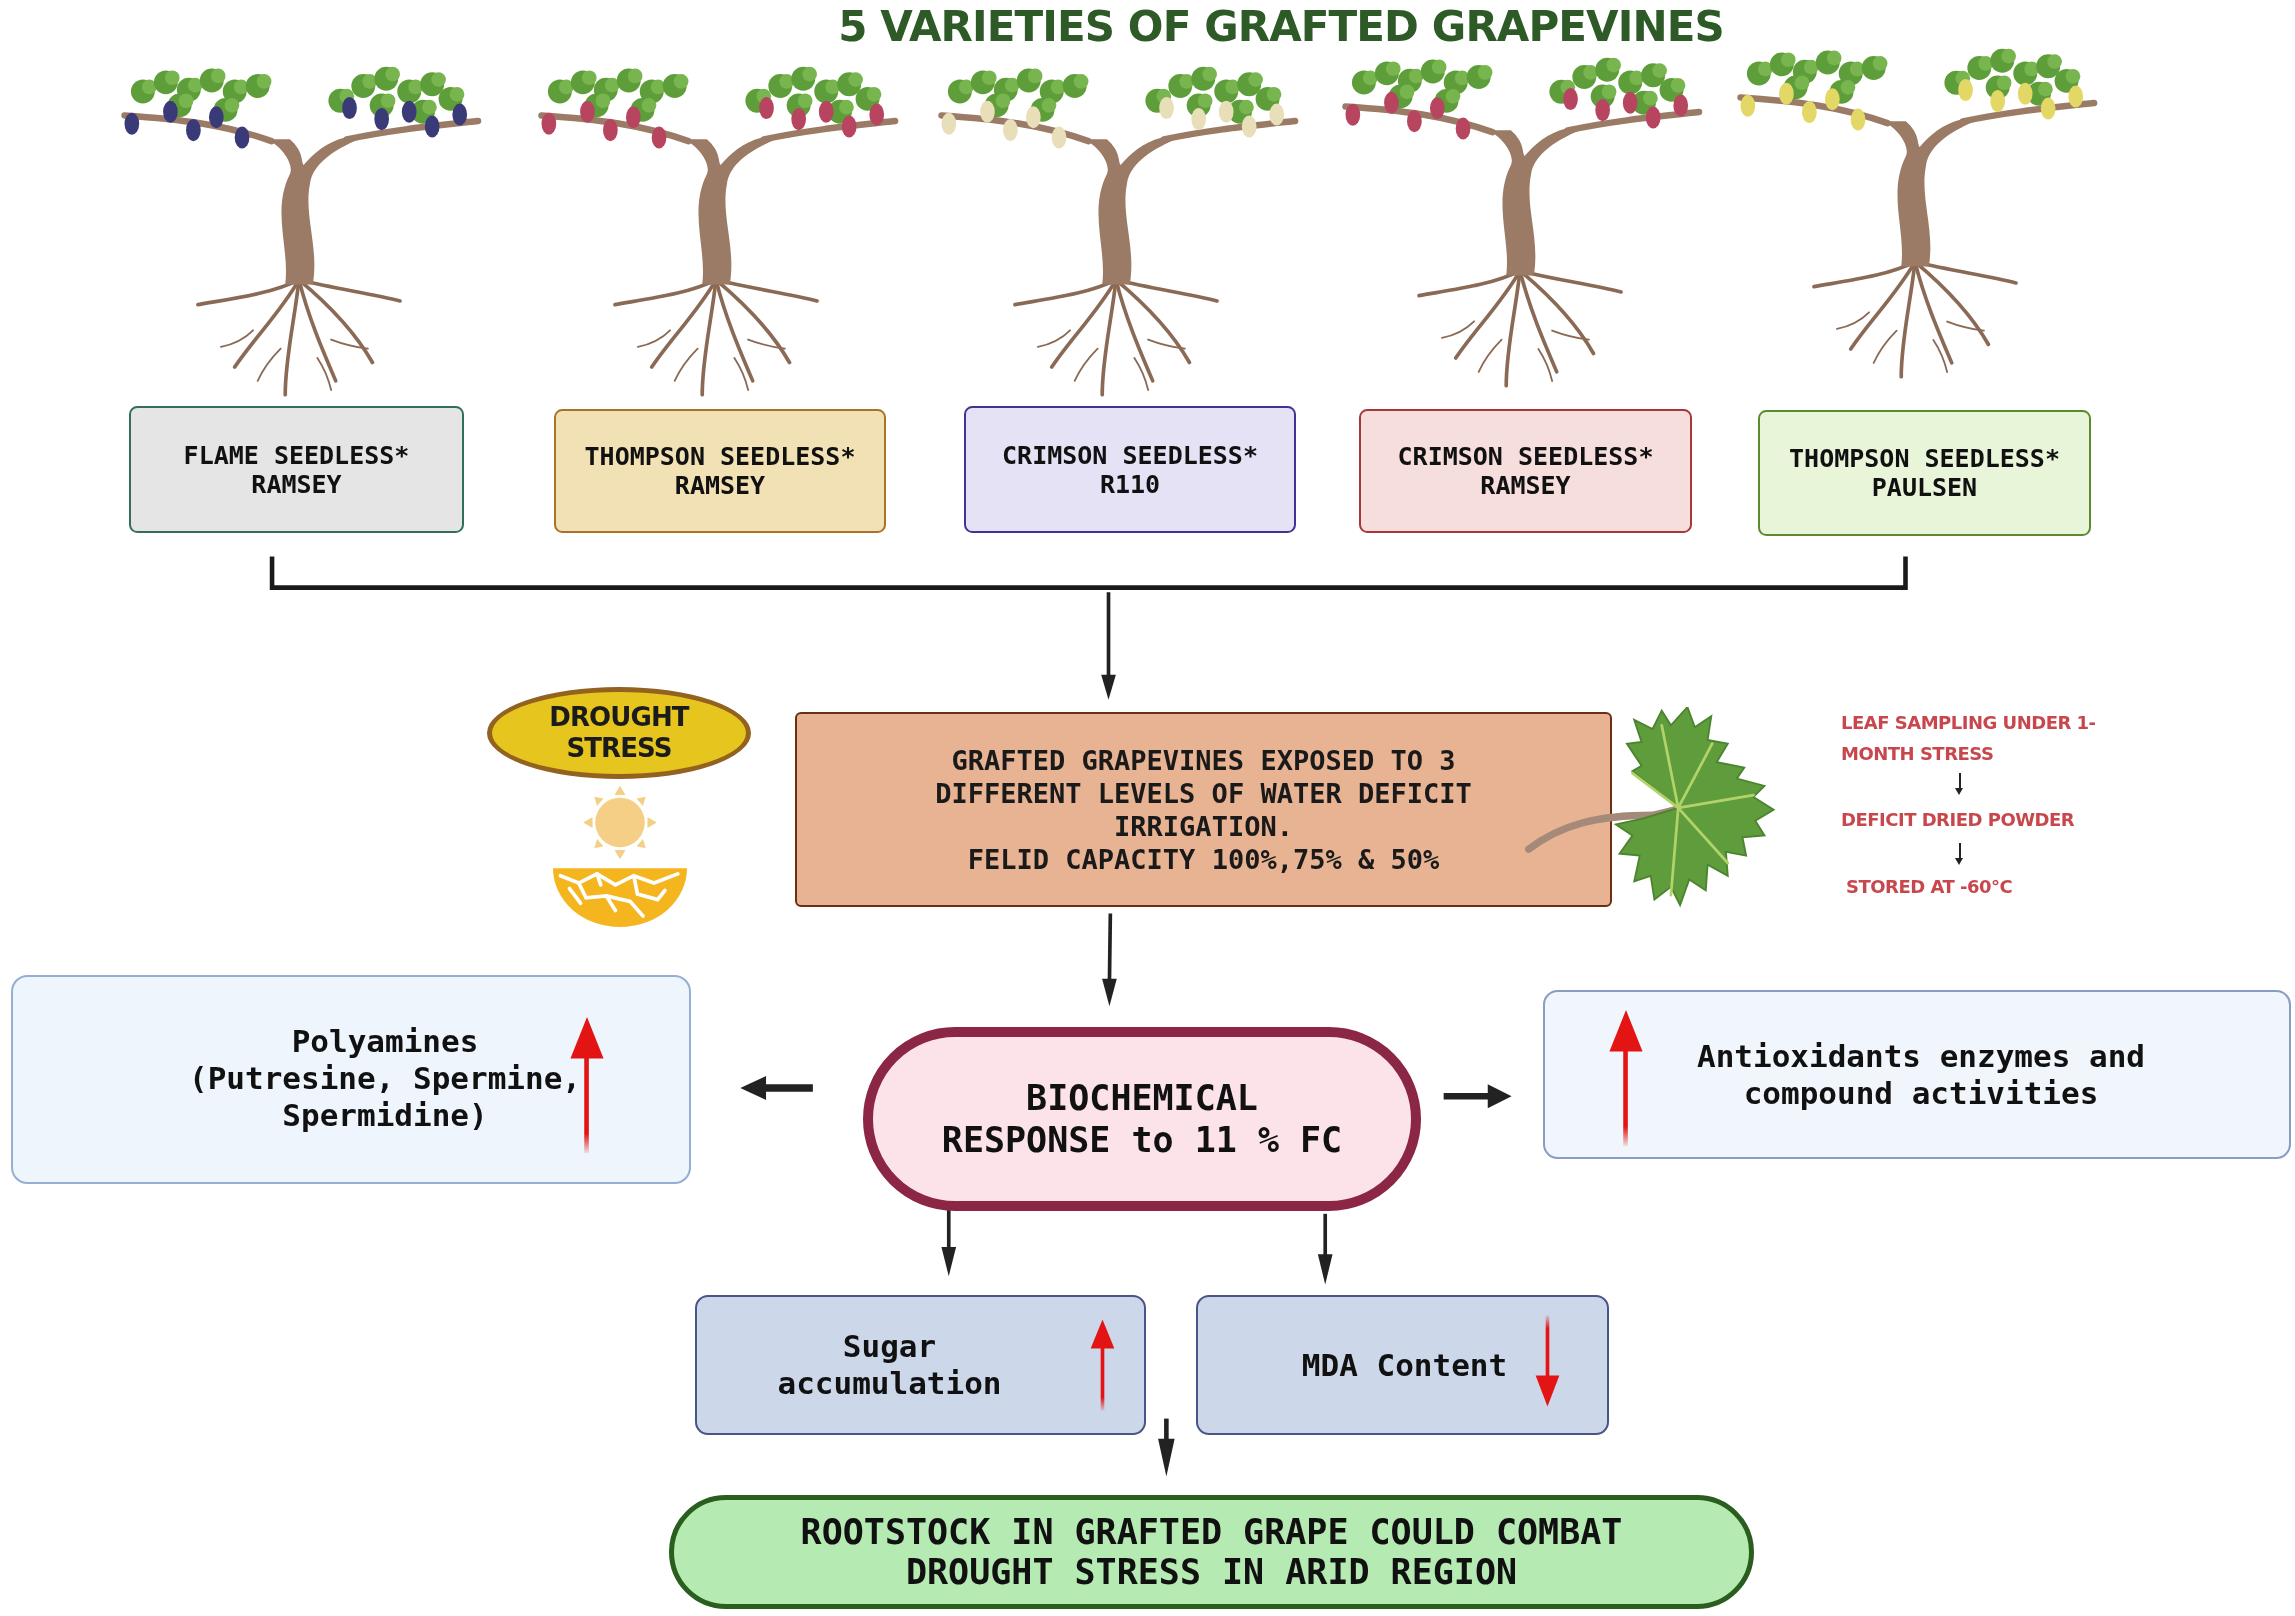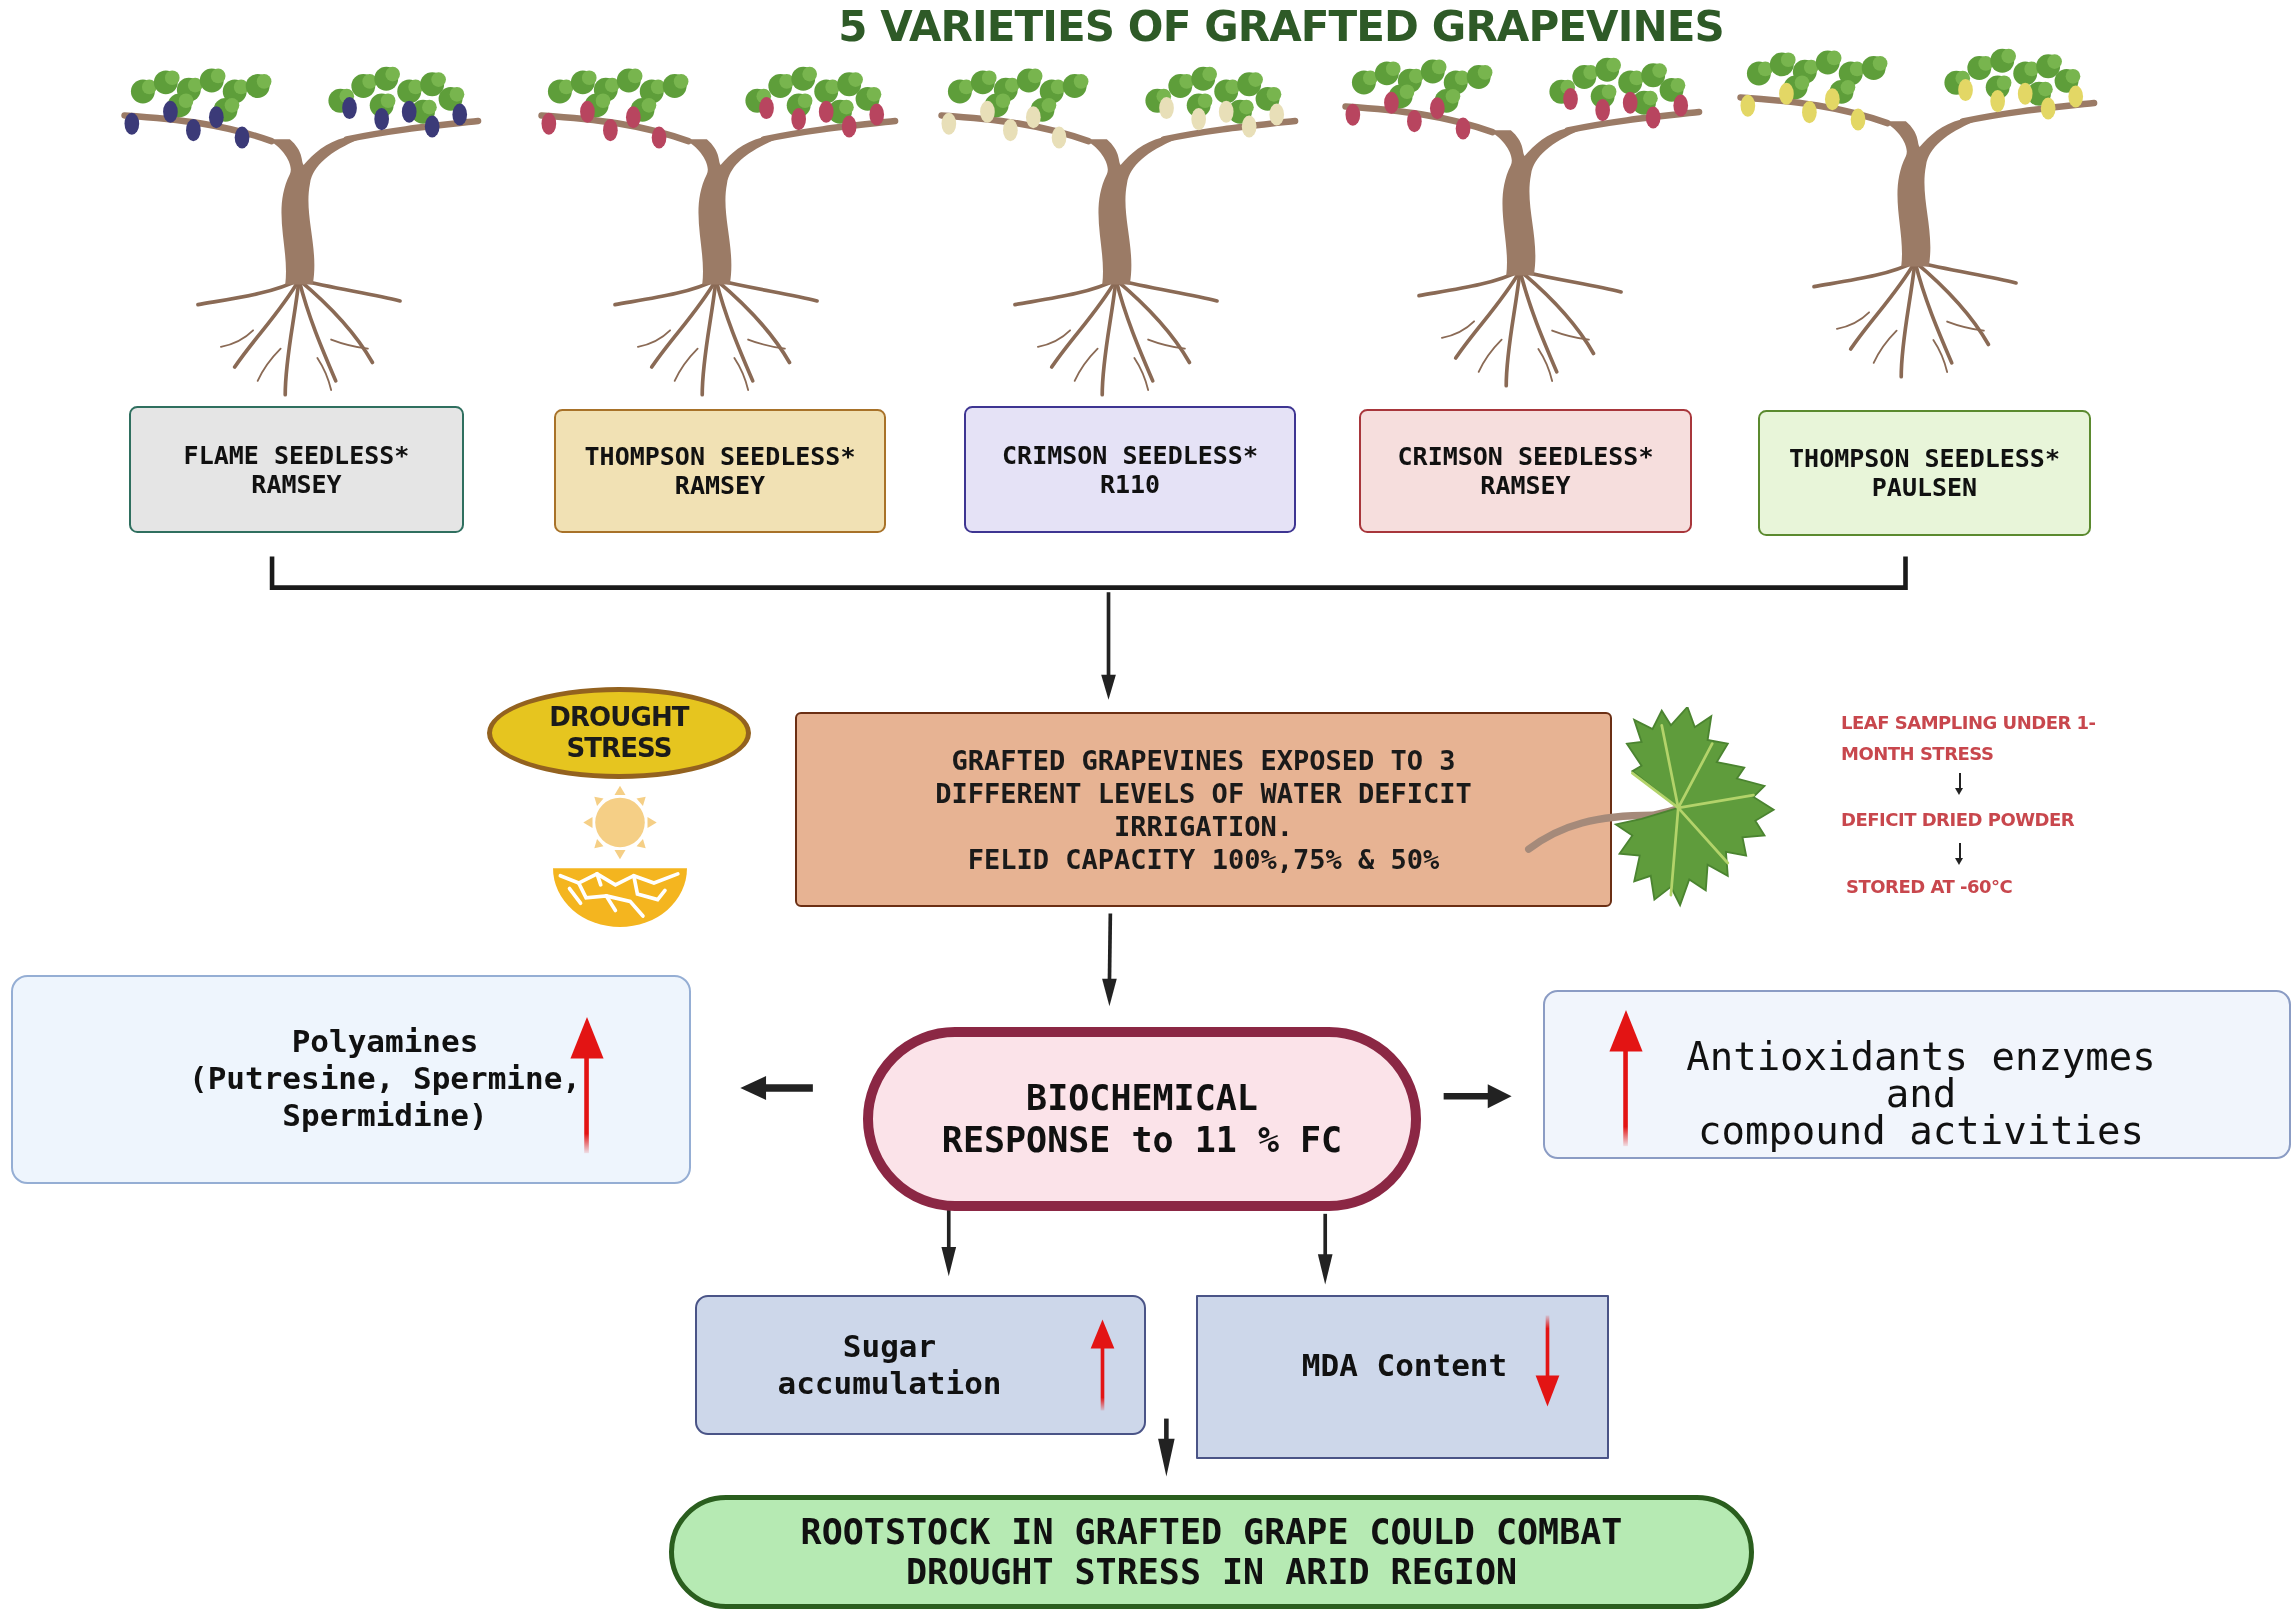--- a/index.html
+++ b/index.html
@@ -15,24 +15,24 @@
   .vine { position:absolute; top:55px; width:386px; height:349px; }
   .central { left:795px; top:712px; width:817px; height:195px; background:#e7b393; border:2.8px solid #6b2f14; border-radius:6px; box-sizing:border-box; display:flex; align-items:center; justify-content:center; text-align:center; font-weight:bold; font-size:27px; line-height:33px; color:#1a1a1a; white-space:pre-line; }
   .drought { left:487px; top:687px; width:264px; height:92px; border-radius:50%; background:#e6c51f; border:5.5px solid #93621f; box-sizing:border-box; display:flex; align-items:center; justify-content:center; text-align:center; font-family:"DejaVu Sans", sans-serif; font-weight:bold; font-size:26px; line-height:31px; color:#1b1b1b; white-space:pre-line; letter-spacing:-0.9px; }
   .leaftext { left:1841px; font-family:"DejaVu Sans", sans-serif; font-weight:bold; font-size:18px; line-height:31px; color:#c8474d; letter-spacing:-0.5px; white-space:pre-line; }
   .mini-arrow { position:absolute; width:1.8px; background:#222; }
   .mini-arrow::after { content:""; position:absolute; left:-3.7px; bottom:-5.5px; border-left:4.6px solid transparent; border-right:4.6px solid transparent; border-top:7.3px solid #222; }
   .poly { left:11px; top:975px; width:680px; height:209px; background:#eef5fd; border:2.8px solid #95aed4; border-radius:16.5px; box-sizing:border-box; }
   .poly-text { position:absolute; left:0; width:680px; top:46px; text-align:center; font-weight:bold; font-size:31px; line-height:37px; color:#111; white-space:pre-line;padding-left:32px; }
   .pill { left:863px; top:1027px; width:558px; height:184px; background:#fbe3e9; border:10px solid #8b2744; border-radius:92px; box-sizing:border-box; display:flex; align-items:center; justify-content:center; text-align:center; font-weight:bold; font-size:35px; line-height:42px; color:#111; white-space:pre-line; }
   .antiox { left:1543px; top:990px; width:748px; height:169px; background:#f1f5fc; border:2.8px solid #8b9cc4; border-radius:14.7px; box-sizing:border-box; }
-  .antiox-text { position:absolute; left:119px; width:514px; top:46px; text-align:center; font-weight:normal; font-size:39px; line-height:37px; color:#111; white-space:pre-line; }
+  .antiox-text { position:absolute; left:119px; width:514px; top:46px; text-align:center; font-weight:bold; font-size:31px; line-height:37px; color:#111; white-space:pre-line; }
   .sugar { left:695px; top:1295px; width:451px; height:140px; background:#cdd7ea; border:2.8px solid #4a5487; border-radius:13px; box-sizing:border-box; }
   .sugar-text { position:absolute; left:55px; width:275px; top:31px; text-align:center; font-weight:bold; font-size:31px; line-height:37px; color:#111; white-space:pre-line; }
-  .mda { left:1196px; top:1295px; width:413px; height:164px; background:#cdd7ea; border:2.8px solid #4a5487; border-radius:1px; box-sizing:border-box; }
+  .mda { left:1196px; top:1295px; width:413px; height:140px; background:#cdd7ea; border:2.8px solid #4a5487; border-radius:13px; box-sizing:border-box; }
   .mda-text { position:absolute; left:87px; width:239px; top:50px; text-align:center; font-weight:bold; font-size:31px; line-height:37px; color:#111; }
   .final { left:669px; top:1495px; width:1085px; height:114px; background:#b6eab3; border:5.5px solid #2a5e1e; border-radius:57px; box-sizing:border-box; display:flex; align-items:center; justify-content:center; text-align:center; font-weight:bold; font-size:35px; line-height:40px; color:#111; white-space:pre-line; }
   svg.overlay { position:absolute; left:0; top:0; width:2296px; height:1616px; pointer-events:none; }
 </style>
 </head>
 <body>
 
 <div class="abs title">5 VARIETIES OF GRAFTED GRAPEVINES</div>
 
 <div id="vines">

